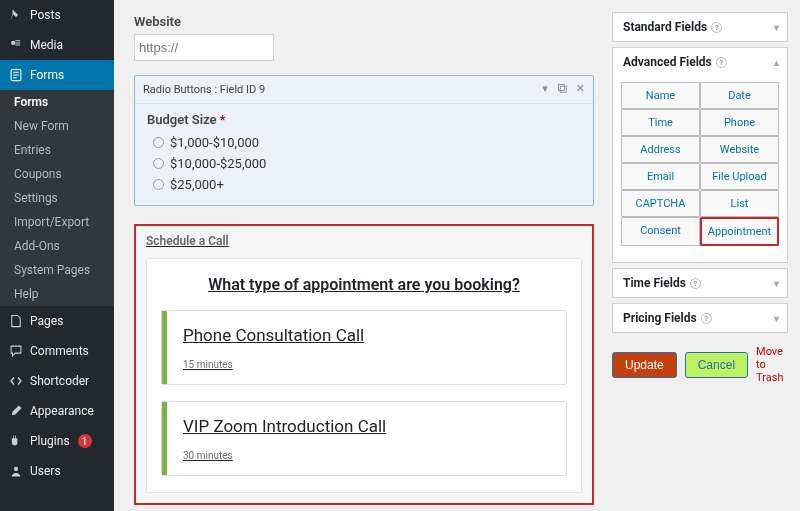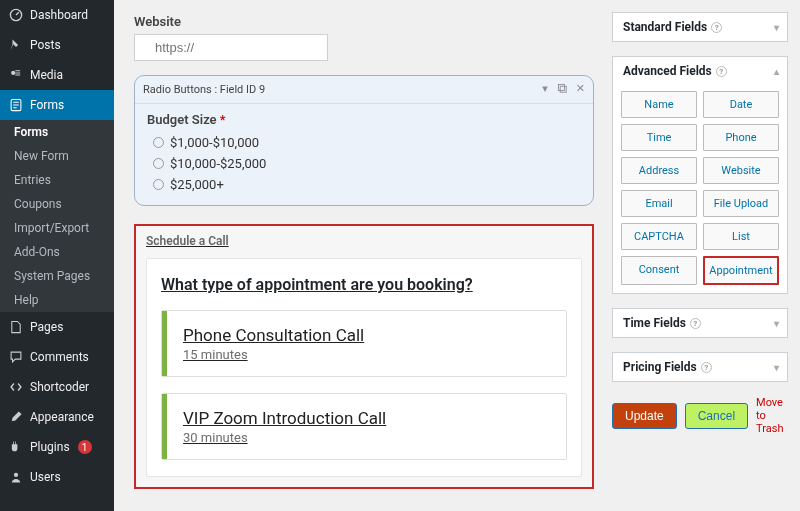--- a/index.html
+++ b/index.html
@@ -10,69 +10,60 @@
 .sb-item.active { background: #0073aa; color: #fff; position: relative; }
 .sb-item.active::after { content: ""; position: absolute; right: -7px; top: 50%; margin-top: -7px; border: 7px solid transparent; border-right-color: #f0f0f1; }
 .sb-sub { background: #32373c; }
 .sb-sub-item { padding: 5px 10px 5px 14px; color: #b4b9be; cursor: pointer; font-size: 12px; }
 .sb-sub-item.active { color: #fff; font-weight: 600; }
 .sb-icon { flex: 0 0 16px; height: 16px; display: flex; align-items: center; justify-content: center; }
 .badge { background: #d63638; color: #fff; border-radius: 50%; min-width: 14px; height: 14px; font-size: 10px; display: inline-flex; align-items: center; justify-content: center; margin-left: 2px; }
 .main { flex: 1; padding: 14px 18px 14px 20px; overflow: hidden; }
 .field-wrap { margin-bottom: 14px; }
 .field-label { font-weight: 600; font-size: 13px; color: #444; margin-bottom: 5px; display: block; }
-.text-input { width: 194px; padding: 5px 20px; border: 1px solid #cfcfcf; background: #fff; font-size: 13px; color: #999; }
-.gf-selected { border: 1px solid #9fb3c8; background: #ecf2f9; border-radius: 10px; }
+.text-input { width: 140px; padding: 5px 4px; border: 1px solid #cfcfcf; background: #fff; font-size: 13px; color: #999; }
+.gf-selected { border: 1px solid #9fb3c8; background: #ecf2f9; border-radius: 2px; }
 .gf-selected-header { display: flex; align-items: center; justify-content: space-between; padding: 6px 8px; font-size: 11px; color: #444; border-bottom: 1px solid #d6deea; }
 .gf-actions { display: flex; gap: 8px; color: #556; }
 .gf-act { cursor: pointer; opacity: 0.65; }
 .gf-body { padding: 8px 12px 10px; }
 .gf-required { color: #c00; }
 .radio-row { display: flex; align-items: center; gap: 6px; padding: 3px 0 3px 6px; font-size: 13px; color: #333; }
 .radio-dot { width: 11px; height: 11px; border: 1px solid #999; border-radius: 50%; flex-shrink: 0; }
 .callout { border: 2px solid #c62828; padding: 8px 10px 10px; margin-top: 18px; background: #f6f6f6; text-decoration: underline; }
 .callout-title { font-size: 12px; font-weight: 600; color: #666; margin-bottom: 10px; }
 .appt-card { background: #fff; border: 1px solid #e5e5e5; border-radius: 2px; padding: 16px 14px; }
-.appt-q { font-size: 16px; font-weight: 600; margin-bottom: 16px; }
+.appt-q { font-size: 16px; font-weight: 600; margin-bottom: 16px; text-align: center; }
 .appt-option { border: 1px solid #ddd; border-radius: 2px; display: flex; margin-bottom: 16px; cursor: pointer; }
 .appt-option:last-child { margin-bottom: 0; }
 .appt-bar { width: 5px; background: #7cb342; flex-shrink: 0; }
 .appt-opt-body { padding: 14px 16px; }
 .appt-name { font-size: 17px; color: #222; }
-.appt-dur { font-size: 13px; color: #6d6d6d; margin-top: 2px; }
+.appt-dur { font-size: 10px; color: #6d6d6d; margin-top: 14px; }
 .rightcol { width: 188px; padding: 12px 12px 0 0; }
-.panel { border: 1px solid #ccd0d4; background: #fff; margin-bottom: 14px; }
+.panel { border: 1px solid #ccd0d4; background: #fff; margin-bottom: 5px; }
 .panel-head { padding: 7px 10px; font-size: 12px; font-weight: 700; display: flex; align-items: center; gap: 4px; cursor: pointer; position: relative; }
 .panel-head .help { width: 11px; height: 11px; border: 1px solid #bbb; border-radius: 50%; font-size: 8px; color: #999; display: inline-flex; align-items: center; justify-content: center; }
 .chev { position: absolute; right: 8px; top: 50%; transform: translateY(-50%); color: #aaa; font-size: 10px; }
-.panel-body { padding: 6px 8px 8px; display: grid; grid-template-columns: 1fr 1fr; gap: 6px; }
+.panel-body { padding: 6px 8px 16px; display: grid; grid-template-columns: 1fr 1fr; }
 .tag { border: 1px solid #bbb; background: #f9f9f9; color: #0073aa; text-align: center; font-size: 11px; padding: 6px 2px; cursor: pointer; border-radius: 1px; }
 .tag.hl { border: 2px solid #c62828; }
 .btn-row { margin-top: 12px; display: flex; align-items: center; gap: 8px; }
 .btn-primary { background: #c2410c; color: #fff; border: 1px solid #2271b1; padding: 5px 12px; font-size: 12px; border-radius: 3px; cursor: pointer; }
 .btn-secondary { background: #bef264; color: #2271b1; border: 1px solid #2271b1; padding: 5px 12px; font-size: 12px; border-radius: 3px; cursor: pointer; }
 .trash-link { color: #c00; font-size: 11px; margin-left: auto; cursor: pointer; }
 </style>
 </head>
 <body>
 
 <div class="layout">
   <nav class="sidebar">
     <div class="sb-item">
       <span class="sb-icon">
           <svg width="14" height="14" viewBox="0 0 20 20" fill="#ccc">
-            <circle cx="10" cy="10" r="8" stroke="#ccc" stroke-width="2" fill="none"></circle>
-            <path d="M10 10 L14 6" stroke="#ccc" stroke-width="2"></path>
-          </svg>
-        </span>
-      <span>Dashboard</span>
-    </div>
-    <div class="sb-item">
-      <span class="sb-icon">
-          <svg width="14" height="14" viewBox="0 0 20 20" fill="#ccc">
             <path d="M5 2 L13 10 L10 13 L6 9 L2 18 L5 9 Z"></path>
           </svg>
         </span>
       <span>Posts</span>
     </div>
     <div class="sb-item">
       <span class="sb-icon">
           <svg width="14" height="14" viewBox="0 0 20 20" fill="#ccc">
             <circle cx="6" cy="7" r="3"></circle>
             <path d="M9 4 h7 M9 7 h7 M9 10 h7" stroke="#ccc" stroke-width="1.5"></path>
@@ -87,20 +78,21 @@
             <path d="M6 6h8M6 10h8M6 14h5" stroke="#fff" stroke-width="1.5"></path>
           </svg>
         </span>
       <span>Forms</span>
     </div>
     <div class="sb-sub">
       <div class="sb-sub-item active">Forms</div>
       <div class="sb-sub-item">New Form</div>
       <div class="sb-sub-item">Entries</div>
       <div class="sb-sub-item">Coupons</div>
+      <div class="sb-sub-item">Settings</div>
       <div class="sb-sub-item">Import/Export</div>
       <div class="sb-sub-item">Add-Ons</div>
       <div class="sb-sub-item">System Pages</div>
       <div class="sb-sub-item">Help</div>
     </div>
     <div class="sb-item">
       <span class="sb-icon">
           <svg width="14" height="14" viewBox="0 0 20 20" fill="#ccc">
             <path d="M4 2h8l4 4v12H4z" fill="none" stroke="#ccc" stroke-width="1.5"></path>
           </svg>

